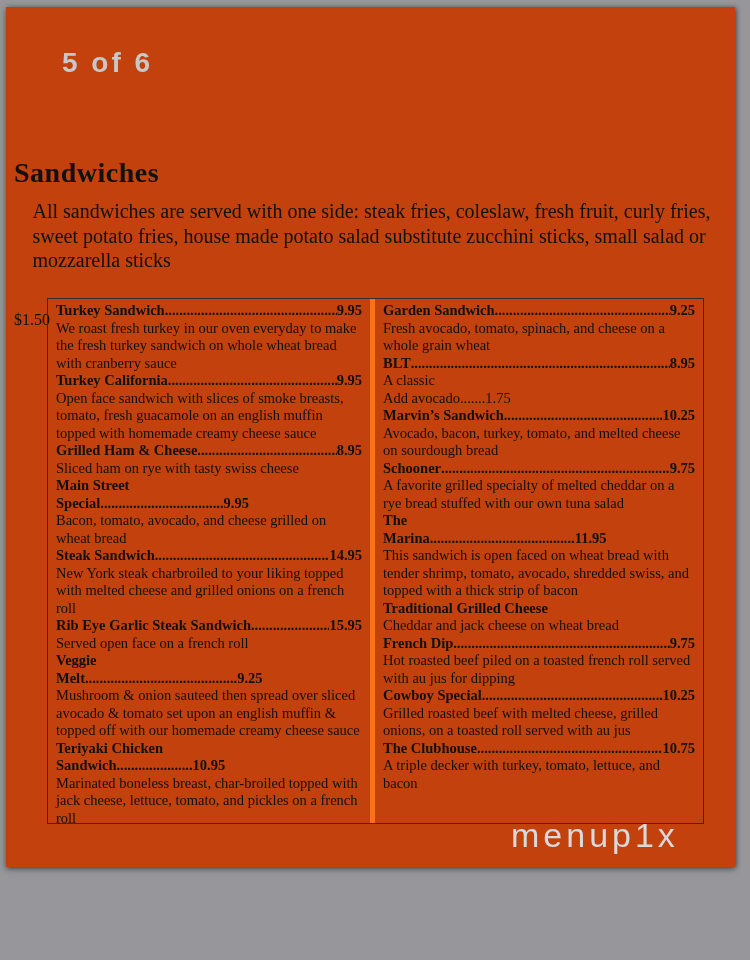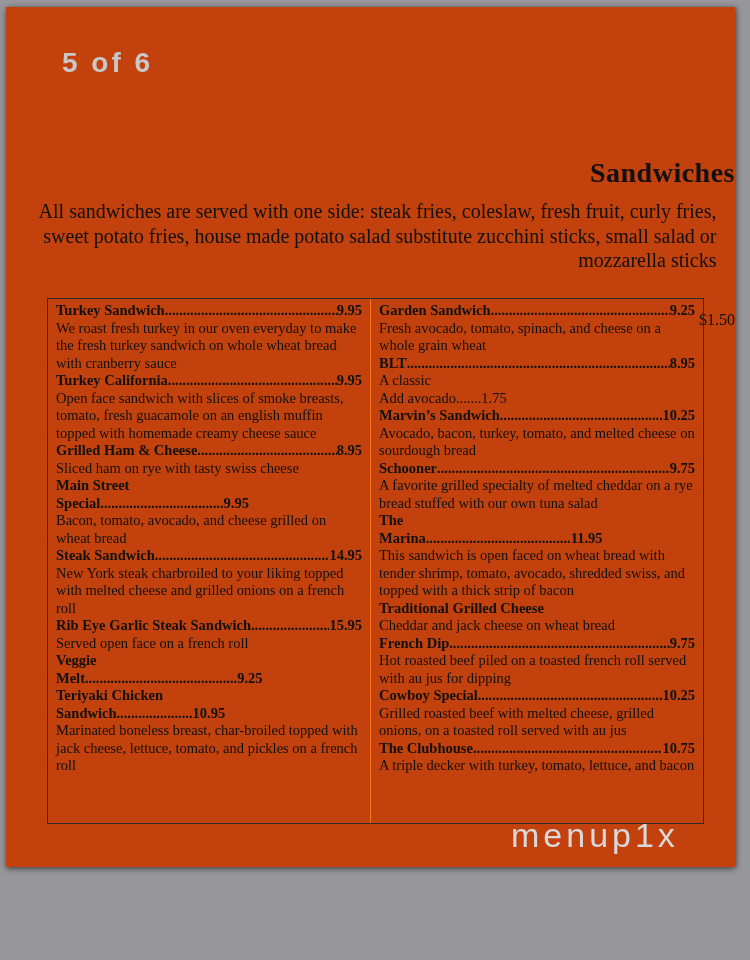--- a/index.html
+++ b/index.html
@@ -14,37 +14,37 @@
     position:absolute;left:6px;top:7px;width:729px;height:860px;
     background:#c2410c;
     box-shadow:0 2px 6px rgba(0,0,0,.45), 2px 0 4px rgba(0,0,0,.25);
   }
   .page-indicator{
     position:absolute;left:56px;top:40px;
     font-family:"Liberation Sans", sans-serif;
     font-size:28px;font-weight:700;letter-spacing:3px;
     color:#c8c8c8;
   }
-  .doc-header{position:absolute;top:150px;left:0;width:100%;text-align:right;}
+  .doc-header{position:absolute;top:150px;left:8px;width:100%;text-align:left;}
   .menu-title{
     font-size:28px;font-weight:700;letter-spacing:.5px;margin:0 0 10px 0;
   }
   .menu-subtitle{
     width:692px;margin:0 auto;
     font-size:20px;line-height:24.5px;
   }
   .side-price{font-size:16px;line-height:24.5px;margin-top:35px;}
   .menu-box{
     position:absolute;left:41px;top:291px;width:655px;height:524px;
     border:1px solid #2e2e2e;
     display:grid;grid-template-columns:322px 1fr;
     overflow:hidden;
   }
   .col{padding:3px 8px 0 8px;font-size:14.5px;line-height:17.5px;overflow:hidden;}
-  .col-right{border-left:1px solid #f97316;}
+  .col-right{border-left:5px solid #f97316;}
   .tl-pre,.tl,.tl-lit{font-weight:700;}
   .tl{display:flex;align-items:baseline;}
   .tl .nm{white-space:nowrap;}
   .tl .fill{flex:1 1 auto;overflow:hidden;white-space:nowrap;}
   .tl .fill::after{content:"....................................................................................................";}
   .tl .pr{white-space:nowrap;}
   .tl-lit{white-space:nowrap;overflow:hidden;}
   .d{text-align:left;}
   .d.left{text-align:left;}
   .watermark{
@@ -110,20 +110,21 @@
           <div class="tl">
             <span class="nm">Rib Eye Garlic Steak Sandwich</span>
             <span class="fill"></span>
             <span class="pr">15.95</span>
           </div>
           <div class="d">Served open face on a french roll</div>
         </div>
         <div class="item">
           <div class="tl-pre">Veggie</div>
           <div class="tl-lit">Melt..........................................9.25</div>
+          <div class="d">Mushroom &amp; onion sauteed then spread over sliced avocado &amp; tomato set upon an english muffin &amp; topped off with our homemade creamy cheese sauce</div>
         </div>
         <div class="item">
           <div class="tl-pre">Teriyaki Chicken</div>
           <div class="tl-lit">Sandwich.....................10.95</div>
           <div class="d">Marinated boneless breast, char-broiled topped with jack cheese, lettuce, tomato, and pickles on a french roll</div>
         </div>
       </div>
     <div class="col col-right">
         <div class="item">
           <div class="tl">

